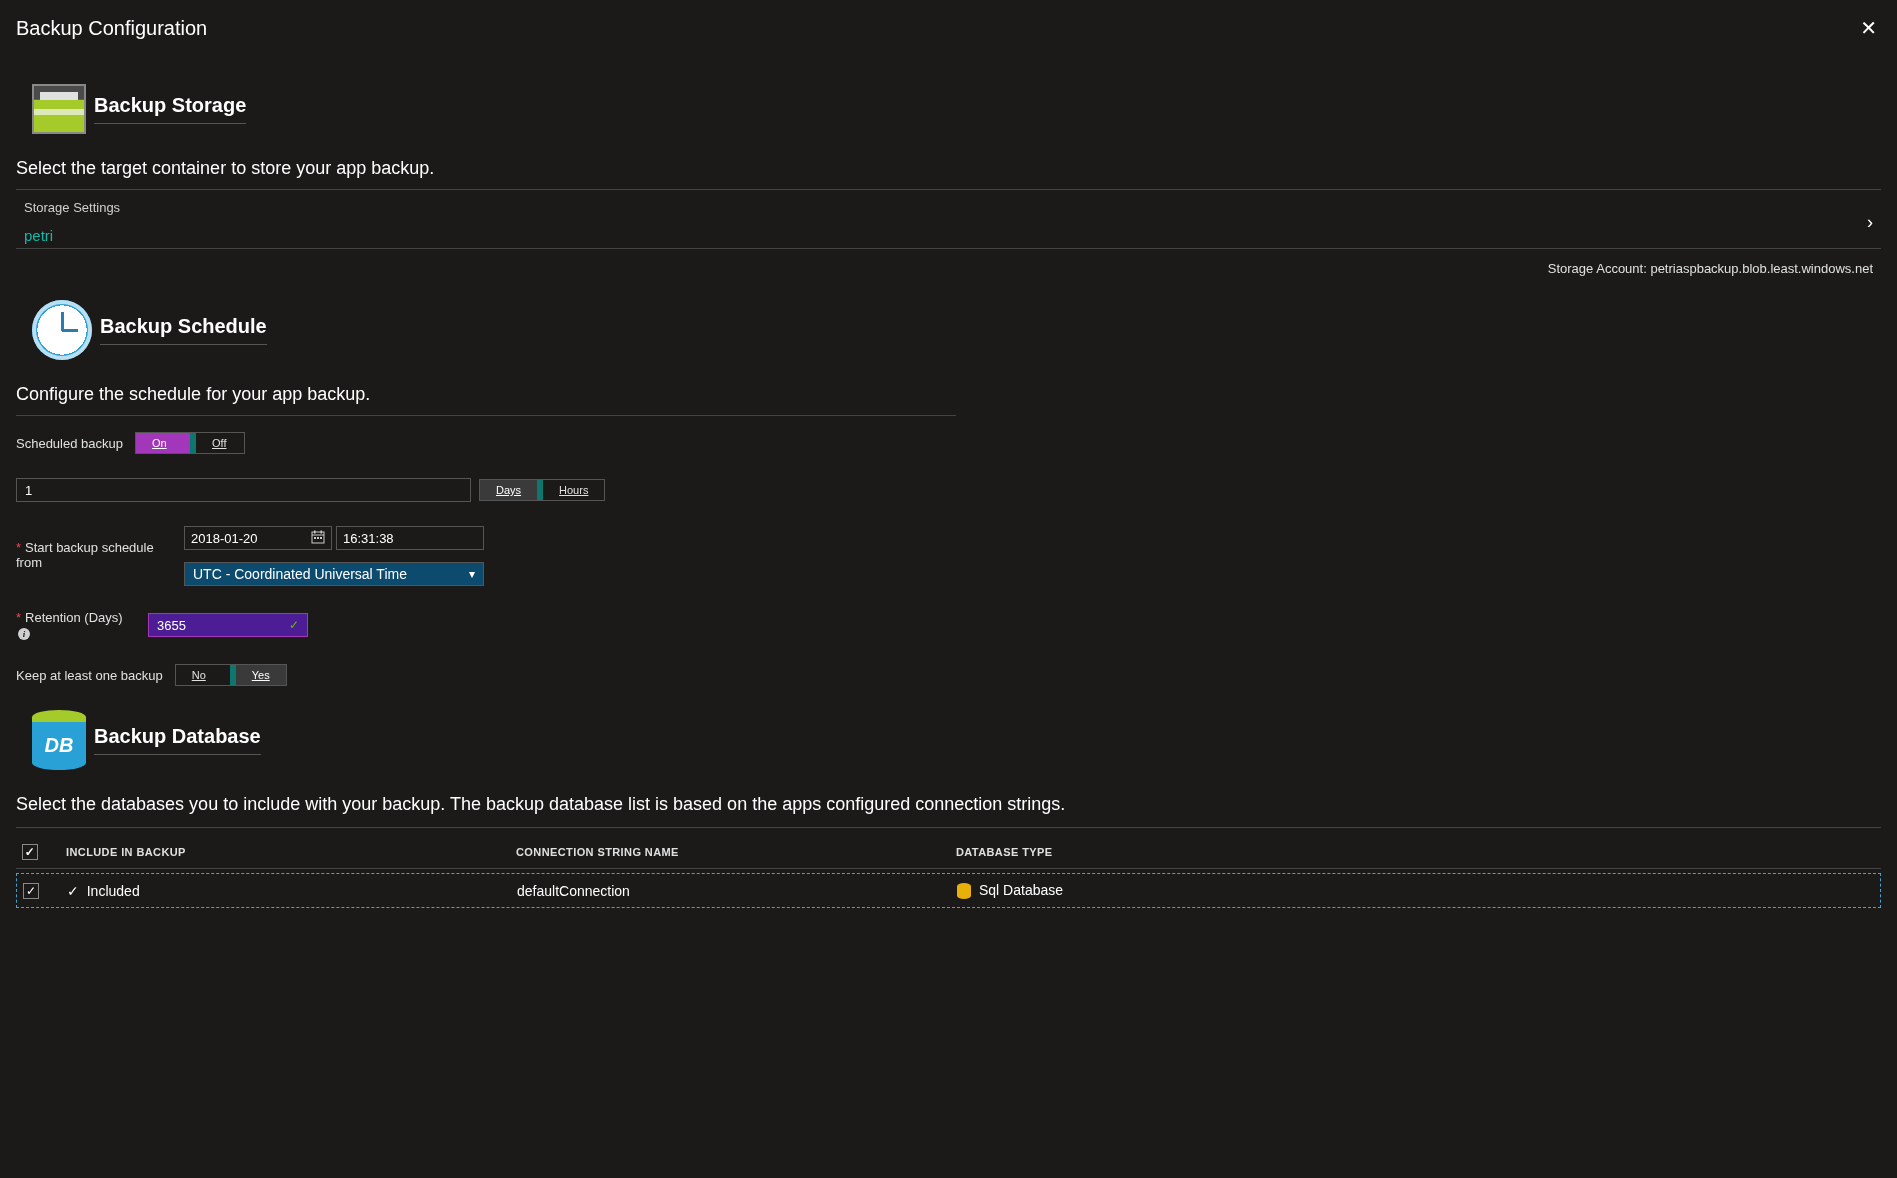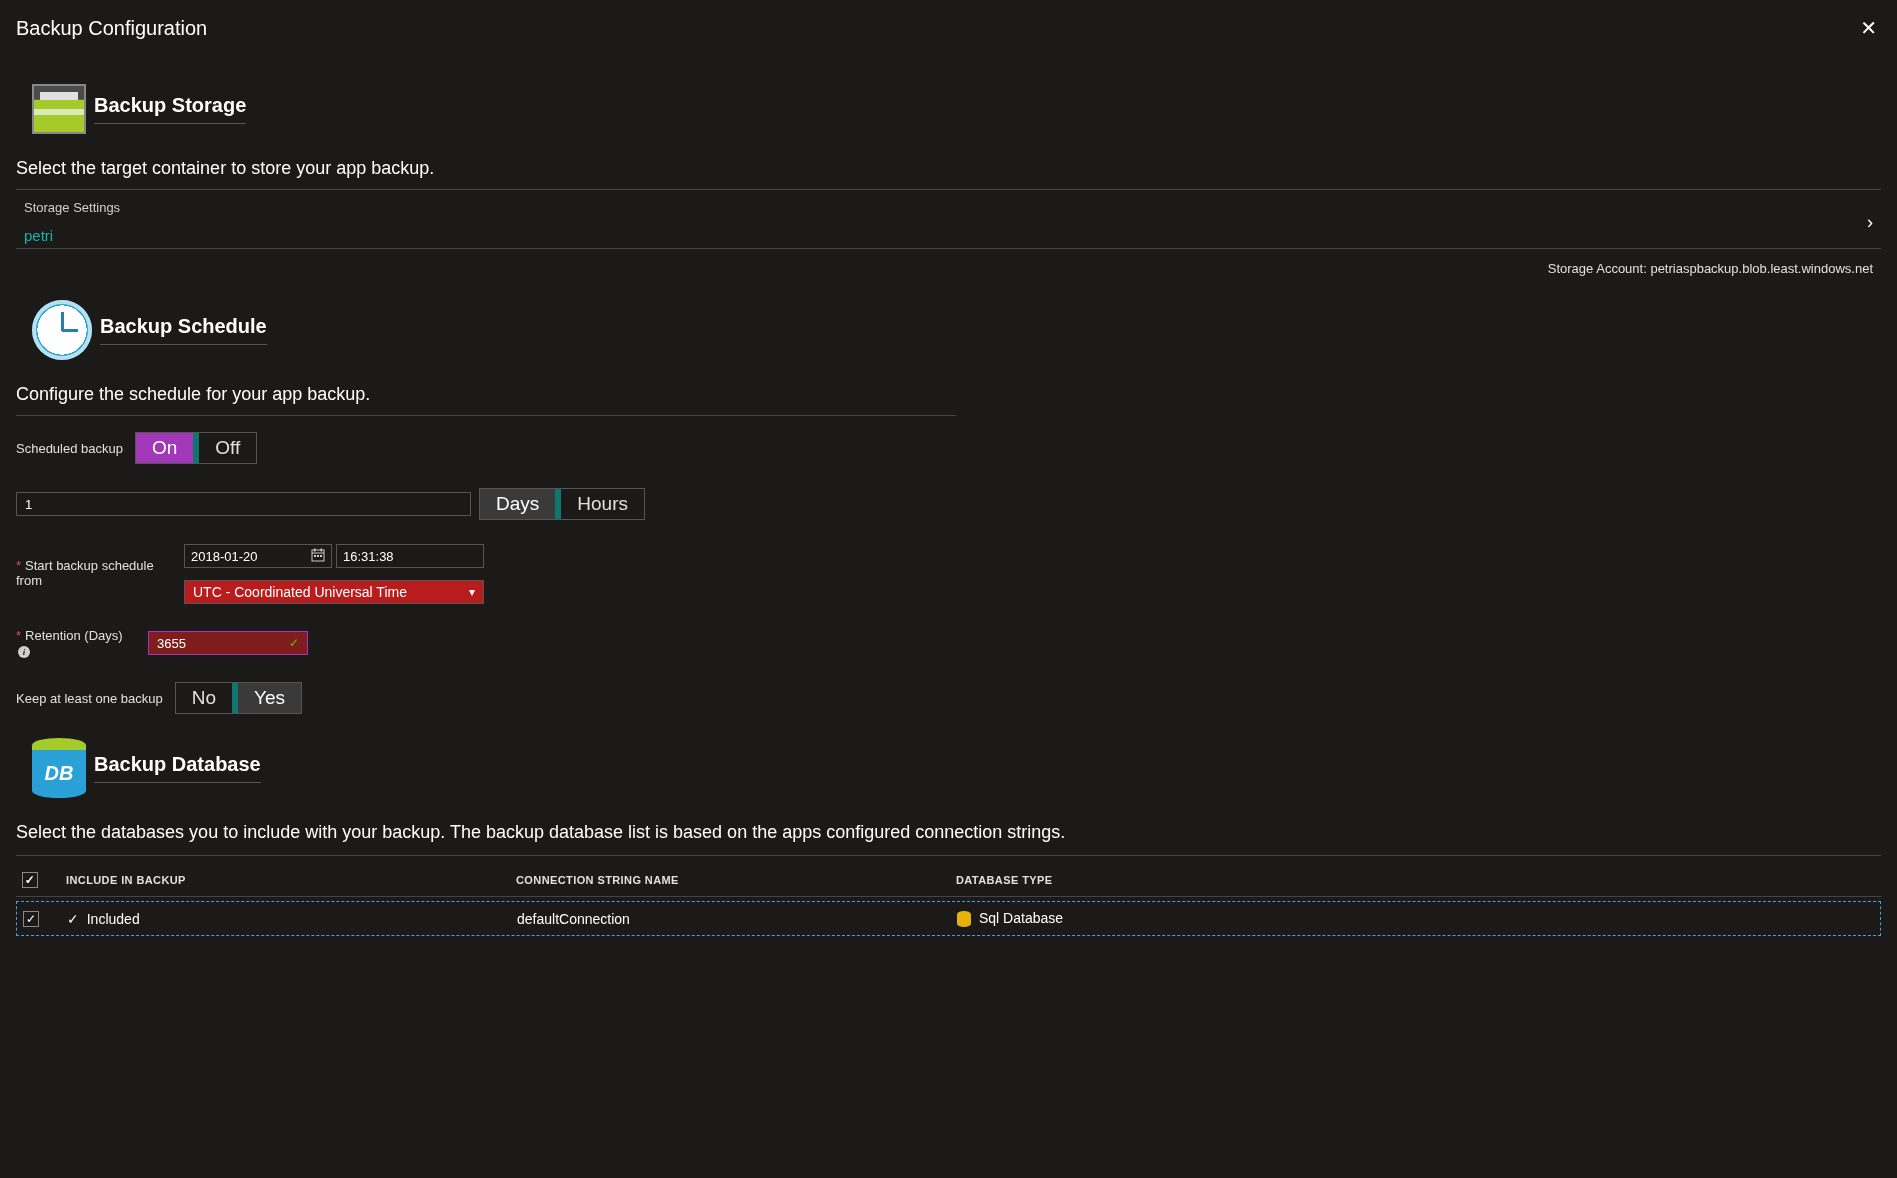--- a/index.html
+++ b/index.html
@@ -79,27 +79,28 @@
       color: #e0e0e0;
       min-width: 0;
     }
     .req { color: #e74856; margin-right: 4px; }
     .toggle-group {
       display: flex;
       border: 1px solid #555;
     }
     .toggle-btn {
       padding: 4px 16px;
-      font-size: 19px;
+      font-size: 11px;
       background: #1b1a19;
       color: #e0e0e0;
       cursor: pointer;
       border: none;
       min-width: 54px;
       text-align: left;
+      text-decoration: underline;
     }
     .toggle-btn.active-on {
       background: #a238b9;
       color: #fff;
     }
     .toggle-btn.active-grey {
       background: #3a3a3a;
       color: #fff;
     }
     .toggle-btn + .toggle-btn { border-left: 6px solid #0f766e; }
@@ -111,21 +112,21 @@
     .text-input {
       background: #1b1a19;
       border: 1px solid #555;
       color: #fff;
       padding: 4px 8px;
       font-size: 13px;
       height: 24px;
     }
     .retention-input {
       border: 1px solid #a238b9;
-      background: #7f1d1d;
+      background: #4c1d95;
       color: #fff;
       padding: 4px 8px;
       font-size: 13px;
       height: 24px;
       width: 160px;
       display: flex;
       align-items: center;
       justify-content: space-between;
     }
     .check-green { color: #6bb700; font-size: 12px; }
@@ -154,21 +155,21 @@
       width: 148px;
       justify-content: space-between;
     }
     .date-input-wrap span { font-size: 13px; }
     .cal-icon { font-size: 13px; color: #d0d0d0; }
     .select-wrap {
       display: flex;
       align-items: center;
       justify-content: space-between;
       border: 1px solid #555;
-      background: #b91c1c;
+      background: #0c4a6e;
       padding: 0 8px;
       height: 24px;
       width: 300px;
     }
     .chev-down { font-size: 12px; }
     .schedule-half { width: 940px; }
     .schedule-half .divider { margin-bottom: 16px; }
 
     
     .storage-icon {

